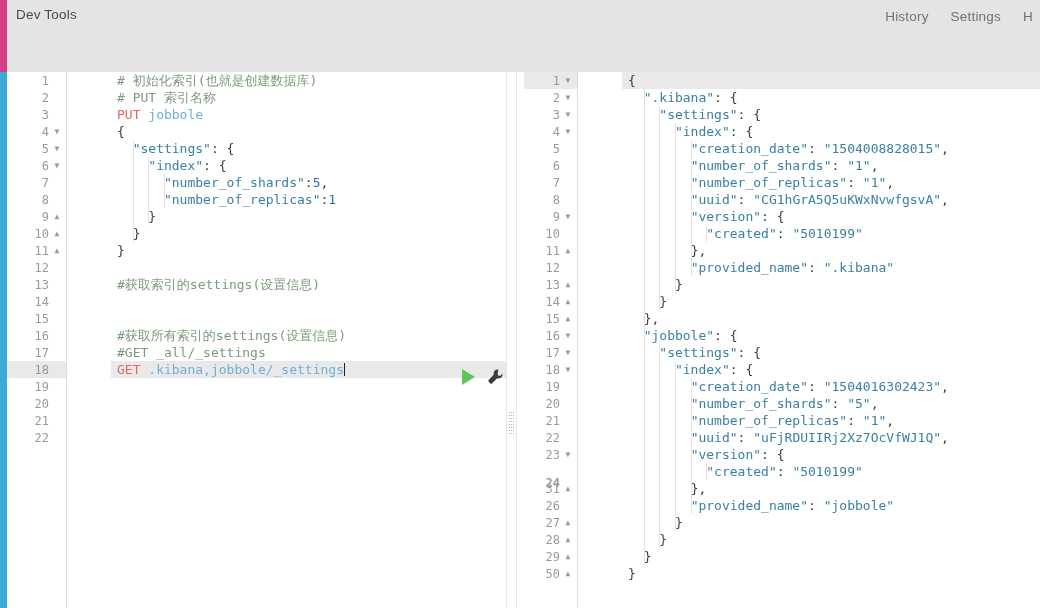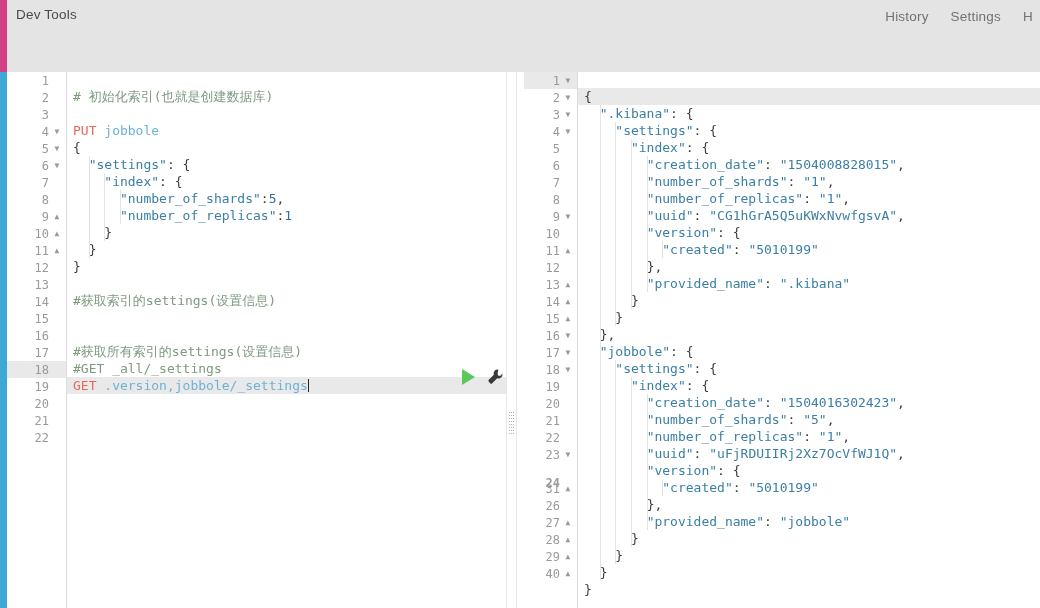--- a/index.html
+++ b/index.html
@@ -99,24 +99,25 @@
     font-size: 8px; line-height: 10px;
     color: #9a9a9a; text-align: center;
   }
   .fold.blank { visibility: hidden; }
   .gutter-sep {
     position: absolute; top: 0; bottom: 0;
     width: 1px; background: #dcdcdc;
   }
 
   .code {
-    position: absolute; top: 16px; bottom: 0;
+    position: absolute; top: 0; bottom: 0;
     overflow: hidden;
     font-family: "DejaVu Sans Mono", monospace;
     font-size: 13px;
+    margin-left: 44px;
   }
   .code-left  { left: 60px; right: 0; }
   .code-right { left: 54px; right: 0; }
   .cline {
     position: absolute; left: 0; right: 0;
     height: 17px; line-height: 17px;
     white-space: pre;
     padding-left: 6px;
     color: #3c3c3c;
   }
@@ -280,35 +281,36 @@
             <span class="fold blank">▼</span>
           </div>
           <div class="gutter-line" style="top: 357px;">
             <span class="gutter-num">22</span>
             <span class="fold blank">▼</span>
           </div>
         </div>
       <div class="gutter-sep" style="left:59px"></div>
       <div class="code code-left">
           <div class="cline" style="top: 0px;"><span class="tok-comment"># 初始化索引(也就是创建数据库)</span></div>
+          <div class="cline" style="top: 17px;"><span class="tok-comment"># PUT 索引名称</span></div>
           <div class="cline" style="top: 34px;"><span class="tok-method">PUT</span> <span class="tok-url">jobbole</span></div>
           <div class="cline" style="top: 51px;"><span class="tok-punct">{</span></div>
           <div class="cline" style="top: 68px;">  <span class="tok-str">"settings"</span><span class="tok-punct">:</span><span class="tok-punct"> </span><span class="tok-punct">{</span></div>
           <div class="cline" style="top: 85px;">    <span class="tok-str">"index"</span><span class="tok-punct">:</span><span class="tok-punct"> </span><span class="tok-punct">{</span></div>
           <div class="cline" style="top: 102px;">      <span class="tok-str">"number_of_shards"</span><span class="tok-punct">:</span><span class="tok-num">5</span><span class="tok-punct">,</span></div>
           <div class="cline" style="top: 119px;">      <span class="tok-str">"number_of_replicas"</span><span class="tok-punct">:</span><span class="tok-num">1</span></div>
           <div class="cline" style="top: 136px;">    <span class="tok-punct">}</span></div>
           <div class="cline" style="top: 153px;">  <span class="tok-punct">}</span></div>
           <div class="cline" style="top: 170px;"><span class="tok-punct">}</span></div>
           <div class="cline" style="top: 187px;"></div>
           <div class="cline" style="top: 204px;"><span class="tok-comment">#获取索引的settings(设置信息)</span></div>
           <div class="cline" style="top: 238px;"></div>
           <div class="cline" style="top: 255px;"><span class="tok-comment">#获取所有索引的settings(设置信息)</span></div>
           <div class="cline" style="top: 272px;"><span class="tok-comment">#GET _all/_settings</span></div>
-          <div class="cline active" style="top: 289px;"><span class="tok-method">GET</span> <span class="tok-url">.version,jobbole/_settings</span><span class="caret"></span></div>
+          <div class="cline active" style="top: 289px;"><span class="tok-method">GET</span> <span class="tok-url">.kibana,jobbole/_settings</span><span class="caret"></span></div>
           <div class="cline" style="top: 306px;"></div>
           <div class="cline" style="top: 323px;"></div>
           <div class="cline" style="top: 340px;"></div>
           <div class="cline" style="top: 357px;"></div>
           <div class="guide" style="left: 21.64px; top: 68px; height: 102px;"></div>
           <div class="guide" style="left: 37.28px; top: 85px; height: 68px;"></div>
           <div class="guide" style="left: 52.92px; top: 102px; height: 34px;"></div>
         </div>
       <div class="actions">
         <div class="play-icon"></div>
@@ -432,21 +434,21 @@
           </div>
           <div class="gutter-line" style="top: 459px;">
             <span class="gutter-num">28</span>
             <span class="fold">▲</span>
           </div>
           <div class="gutter-line" style="top: 476px;">
             <span class="gutter-num">29</span>
             <span class="fold">▲</span>
           </div>
           <div class="gutter-line" style="top: 493px;">
-            <span class="gutter-num">40</span>
+            <span class="gutter-num">50</span>
             <span class="fold">▲</span>
           </div>
         </div>
       <div class="gutter-sep" style="left:53px"></div>
       <div class="code code-right">
           <div class="cline active" style="top: 0px;"><span class="tok-punct">{</span></div>
           <div class="cline" style="top: 17px;">  <span class="tok-str">".kibana"</span><span class="tok-punct">:</span><span class="tok-punct"> </span><span class="tok-punct">{</span></div>
           <div class="cline" style="top: 34px;">    <span class="tok-str">"settings"</span><span class="tok-punct">:</span><span class="tok-punct"> </span><span class="tok-punct">{</span></div>
           <div class="cline" style="top: 51px;">      <span class="tok-str">"index"</span><span class="tok-punct">:</span><span class="tok-punct"> </span><span class="tok-punct">{</span></div>
           <div class="cline" style="top: 68px;">        <span class="tok-str">"creation_date"</span><span class="tok-punct">:</span><span class="tok-punct"> </span><span class="tok-str">"1504008828015"</span><span class="tok-punct">,</span></div>

